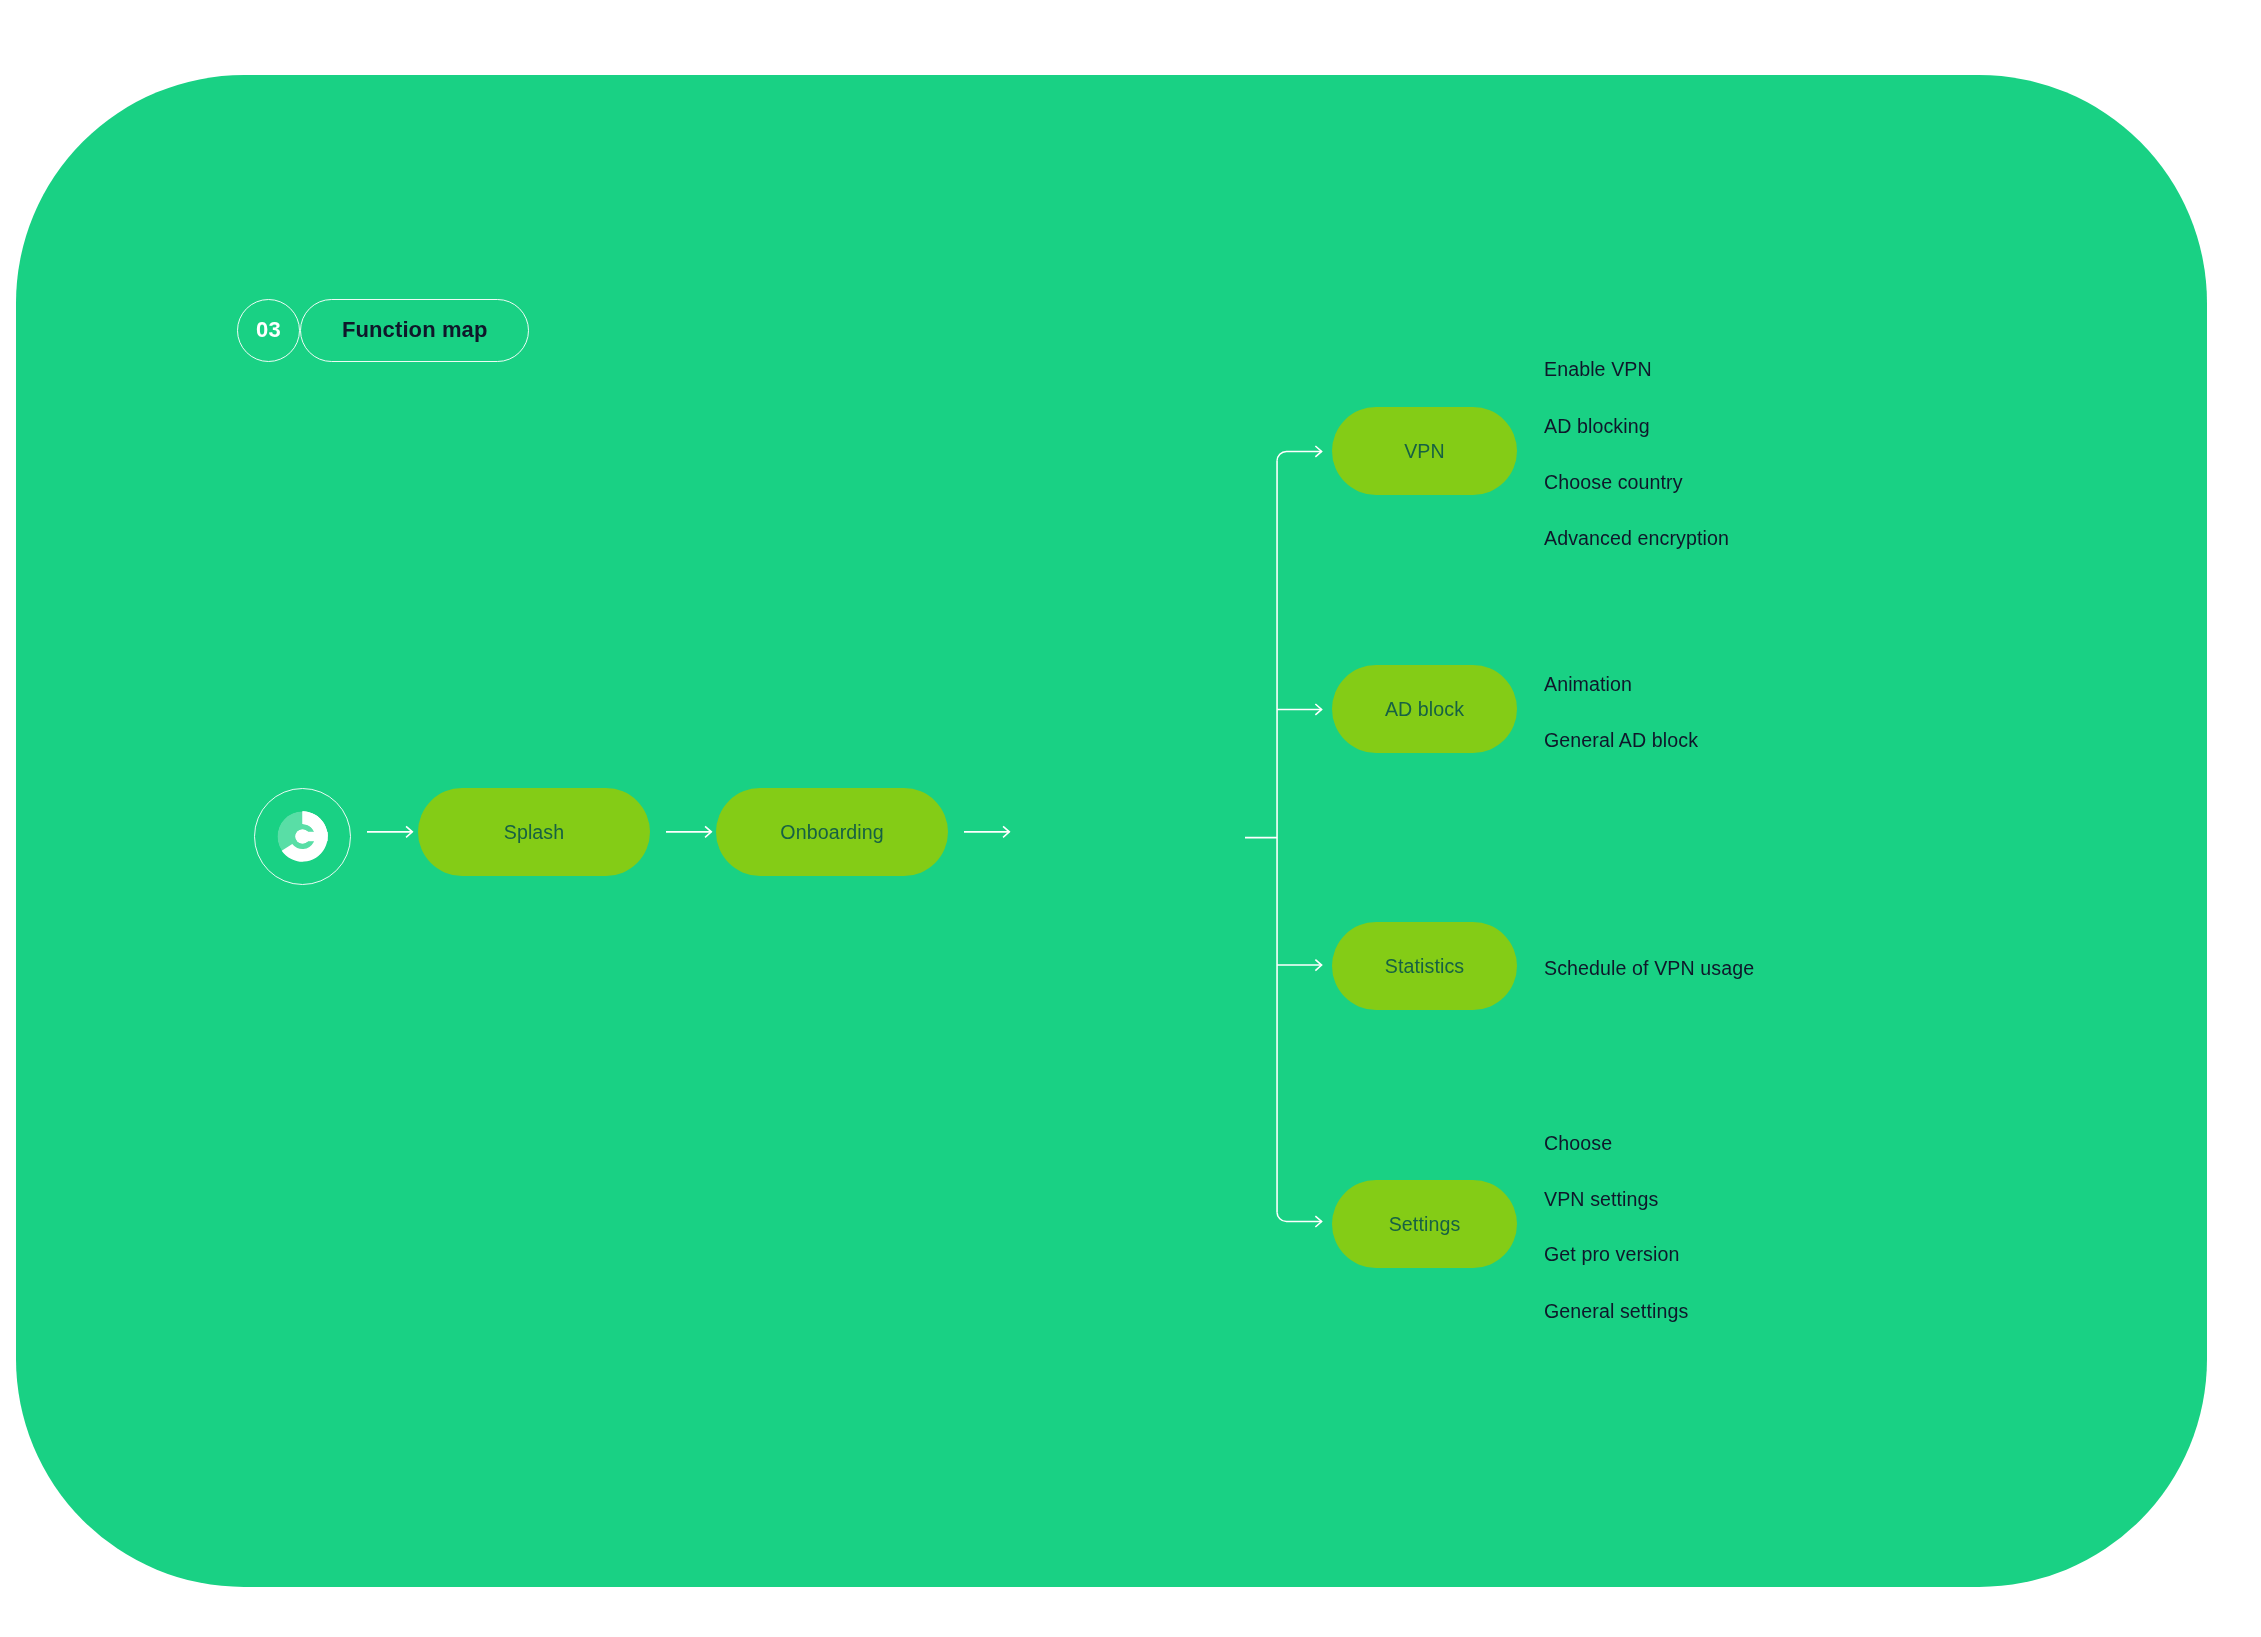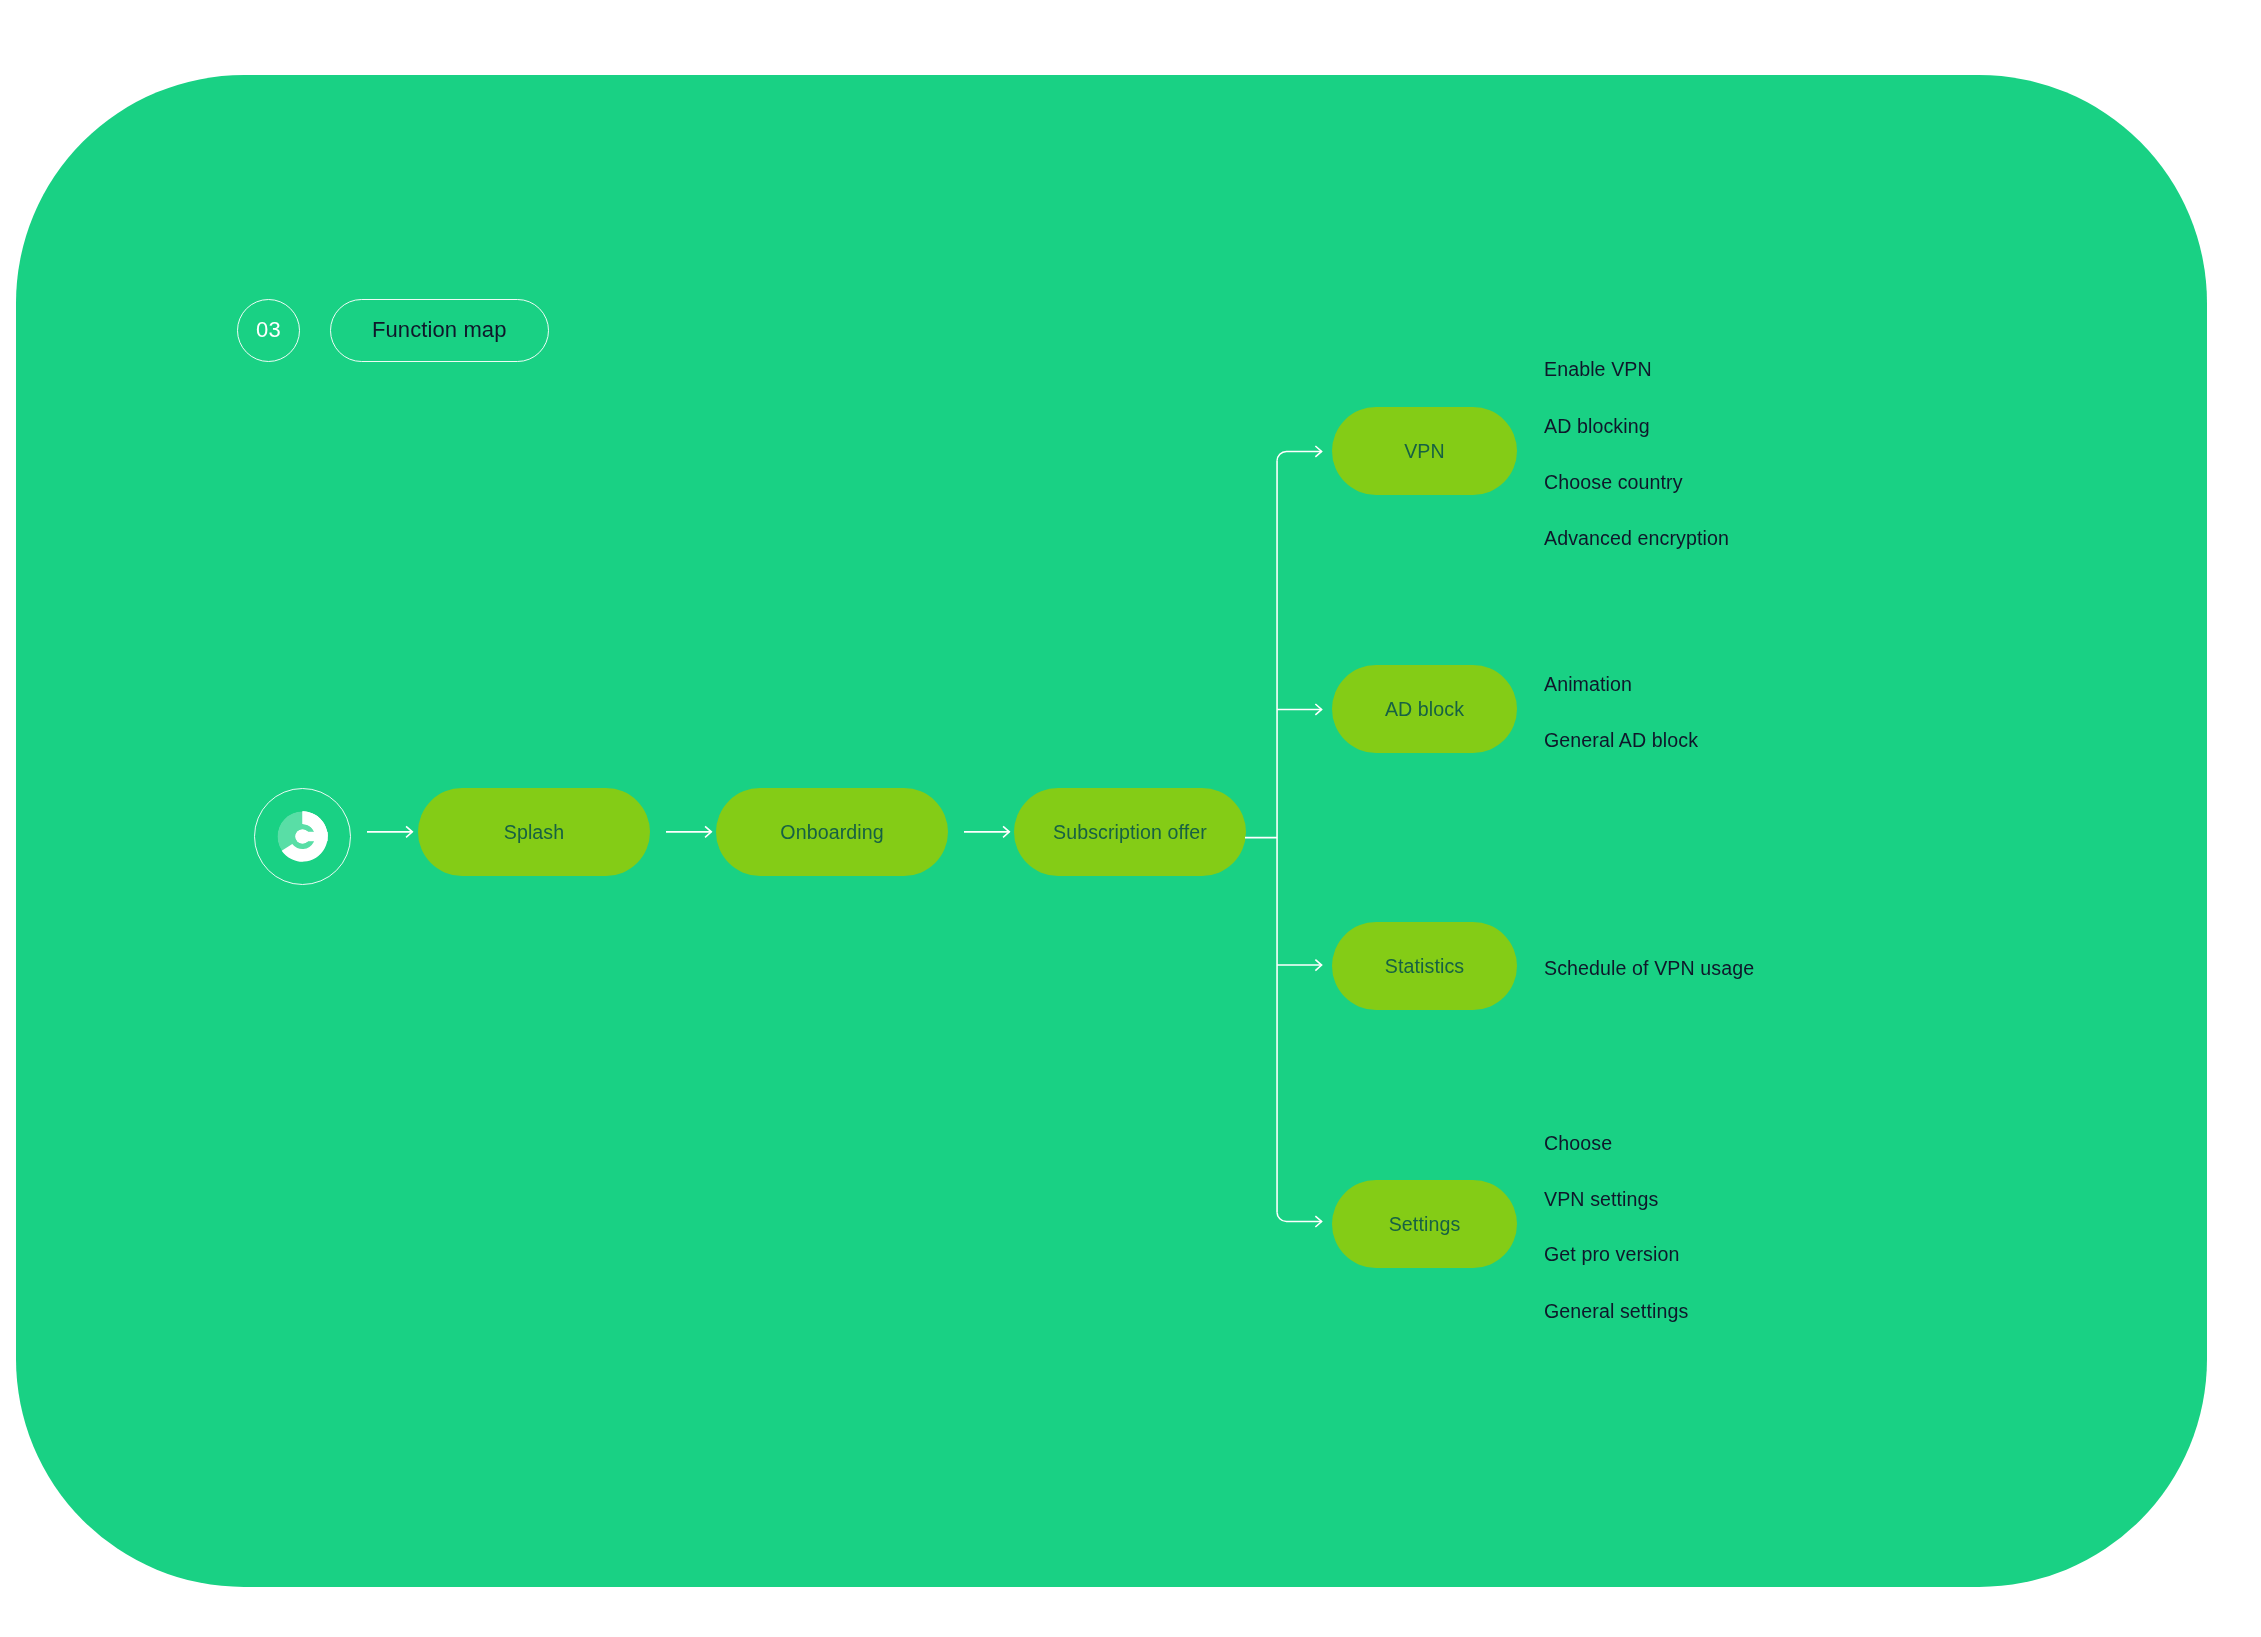--- a/index.html
+++ b/index.html
@@ -33,21 +33,21 @@
   }
 
   
   #header {
     position: absolute;
     left: 237px;
     top: 297px;
     height: 66px;
     display: flex;
     align-items: center;
-    gap: 30px;
+    font-weight: bold;
   }
   #step-badge {
     width: 63px;
     height: 63px;
     border: 1.6px solid rgba(255,255,255,0.92);
     border-radius: 50%;
     display: flex;
     align-items: center;
     justify-content: center;
     color: #ffffff;
@@ -195,23 +195,20 @@
       <path d="M50 3 L58 10 L50 17" stroke="#ffffff" stroke-width="2" fill="none"></path>
     </svg>
   </div>
 
   <div class="node-pill" id="node-splash">
     <span>Splash</span>
   </div>
   <div class="node-pill" id="node-onboarding">
     <span>Onboarding</span>
   </div>
-  <div class="node-pill" id="node-subscription">
-    <span>Subscription offer</span>
-  </div>
 
   <div id="connector">
     <svg width="86" height="832" viewBox="0 0 110 1060">
 
       <path d="M0 527 H41" stroke="#ffffff" stroke-width="2" fill="none"></path>
 
       <path d="M41 45 V1006" stroke="#ffffff" stroke-width="2" fill="none"></path>
 
       <path d="M41 45 A12 12 0 0 1 53 33 H98" stroke="#ffffff" stroke-width="2" fill="none"></path>
       <path d="M90 26 L98 33 L90 40" stroke="#ffffff" stroke-width="2" fill="none"></path>

